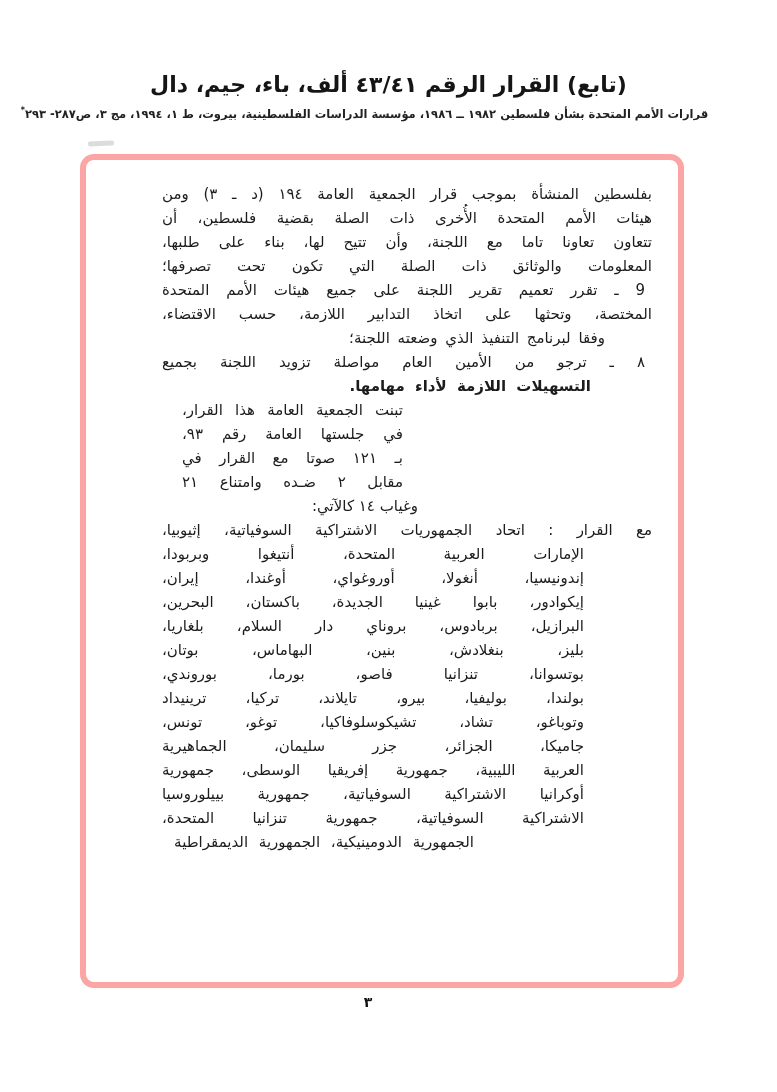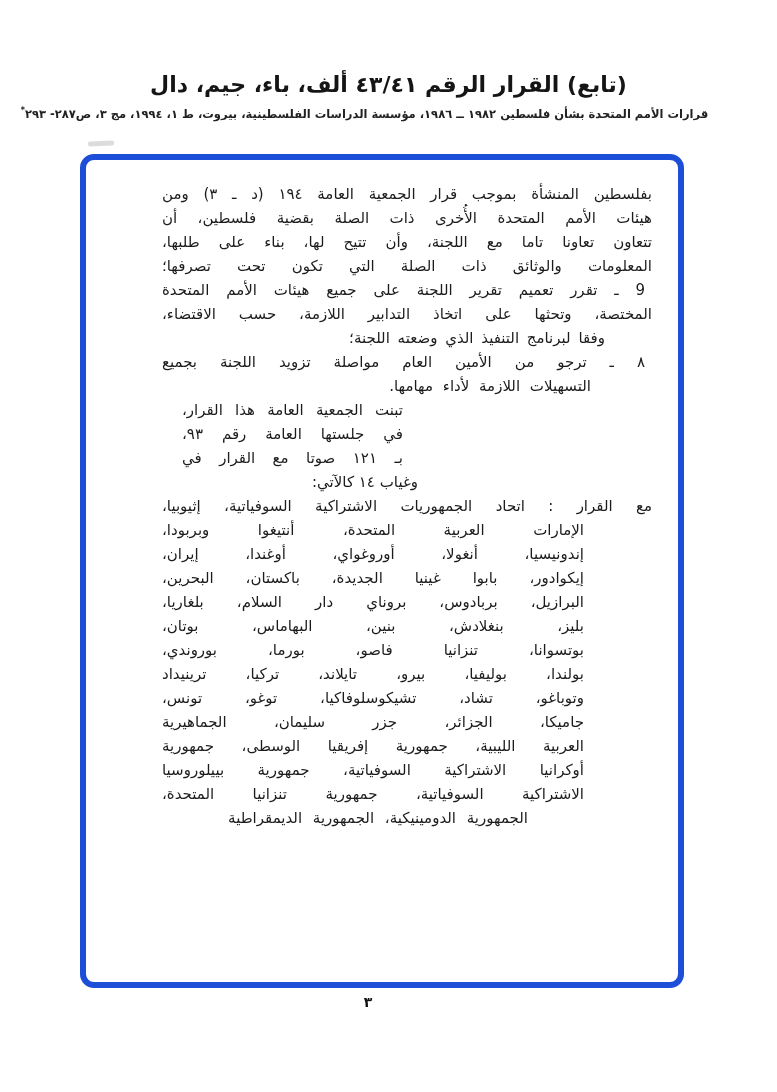--- a/index.html
+++ b/index.html
@@ -15,35 +15,35 @@
     position:absolute;top:106px;left:0;width:729px;text-align:center;
     direction:rtl;font-size:11.5px;font-weight:bold;color:#222;
   }
   .hdr-src sup{font-size:8px;vertical-align:super;}
   .smudge{
     position:absolute;left:88px;top:141px;width:26px;height:5px;
     background:#dcdcdc;border-radius:2px;transform:rotate(-2deg);
   }
   .frame{
     position:absolute;left:80px;top:154px;width:604px;height:834px;
-    box-sizing:border-box;border:6px solid #1d4ed8;border-radius:14px;background:#fff;
+    box-sizing:border-box;border:6px solid #fca5a5;border-radius:14px;background:#fff;
   }
   .content{
     position:absolute;inset:0;padding:22px 26px 0 76px;box-sizing:border-box;
     direction:rtl;font-size:15px;color:#1c1c1c;
   }
   .ln{line-height:24px;}
   .jl{text-align:justify;text-align-last:justify;}
   .ind{text-indent:7px;}
   .last7{text-align:right;margin-left:0;margin-right:47px;word-spacing:3px;text-align-last:auto;}
-  .last8{text-align:right;margin-right:61px;word-spacing:5px;text-align-last:auto;}
+  .last8{text-align:right;margin-right:61px;word-spacing:5px;text-align-last:auto;font-weight:bold;}
   .note{margin-right:249px;margin-left:20px;}
   .note-last{text-align:right;text-indent:-15px;text-align-last:auto;}
   .vote-cont{margin-right:68px;}
-  .vote-last{text-align:right;margin-right:56px;word-spacing:6px;text-align-last:auto;}
+  .vote-last{text-align:right;margin-right:110px;word-spacing:6px;text-align-last:auto;}
   b{font-weight:normal;}
   .pagenum{
     position:absolute;left:352px;top:994px;width:32px;text-align:center;
     font-size:14px;font-weight:bold;color:#111;
   }
 </style>
 </head>
 <body>
 
 <div class="hdr-title">(تابع) القرار الرقم ٤٣/٤١ ألف، باء، جيم، دال</div>
@@ -64,20 +64,21 @@
     <div class="ln jl">المختصة، وتحثها على اتخاذ التدابير اللازمة، حسب الاقتضاء،</div>
     <div class="ln last7">وفقا لبرنامج التنفيذ الذي وضعته اللجنة؛</div>
 
     <div class="ln jl ind"><span>٨ ـ </span><b>ترجو</b><span> من الأمين العام مواصلة تزويد اللجنة بجميع</span></div>
     <div class="ln last8">التسهيلات اللازمة لأداء مهامها.</div>
 
     <div class="note">
       <div class="ln jl">تبنت الجمعية العامة هذا القرار،</div>
       <div class="ln jl">في جلستها العامة رقم ٩٣،</div>
       <div class="ln jl">بـ ١٢١ صوتا مع القرار في</div>
+      <div class="ln jl">مقابل ٢ ضـده وامتناع ٢١</div>
       <div class="ln note-last">وغياب ١٤ كالآتي:</div>
     </div>
 
     <div class="ln jl"><span>مع القرار : </span><span>اتحاد الجمهوريات الاشتراكية السوفياتية، إثيوبيا،</span></div>
 
     <div class="vote-cont">
       <div class="ln jl">الإمارات العربية المتحدة، أنتيغوا وبربودا،</div>
       <div class="ln jl">إندونيسيا، أنغولا، أوروغواي، أوغندا، إيران،</div>
       <div class="ln jl">إيكوادور، بابوا غينيا الجديدة، باكستان، البحرين،</div>
       <div class="ln jl">البرازيل، بربادوس، بروناي دار السلام، بلغاريا،</div>

